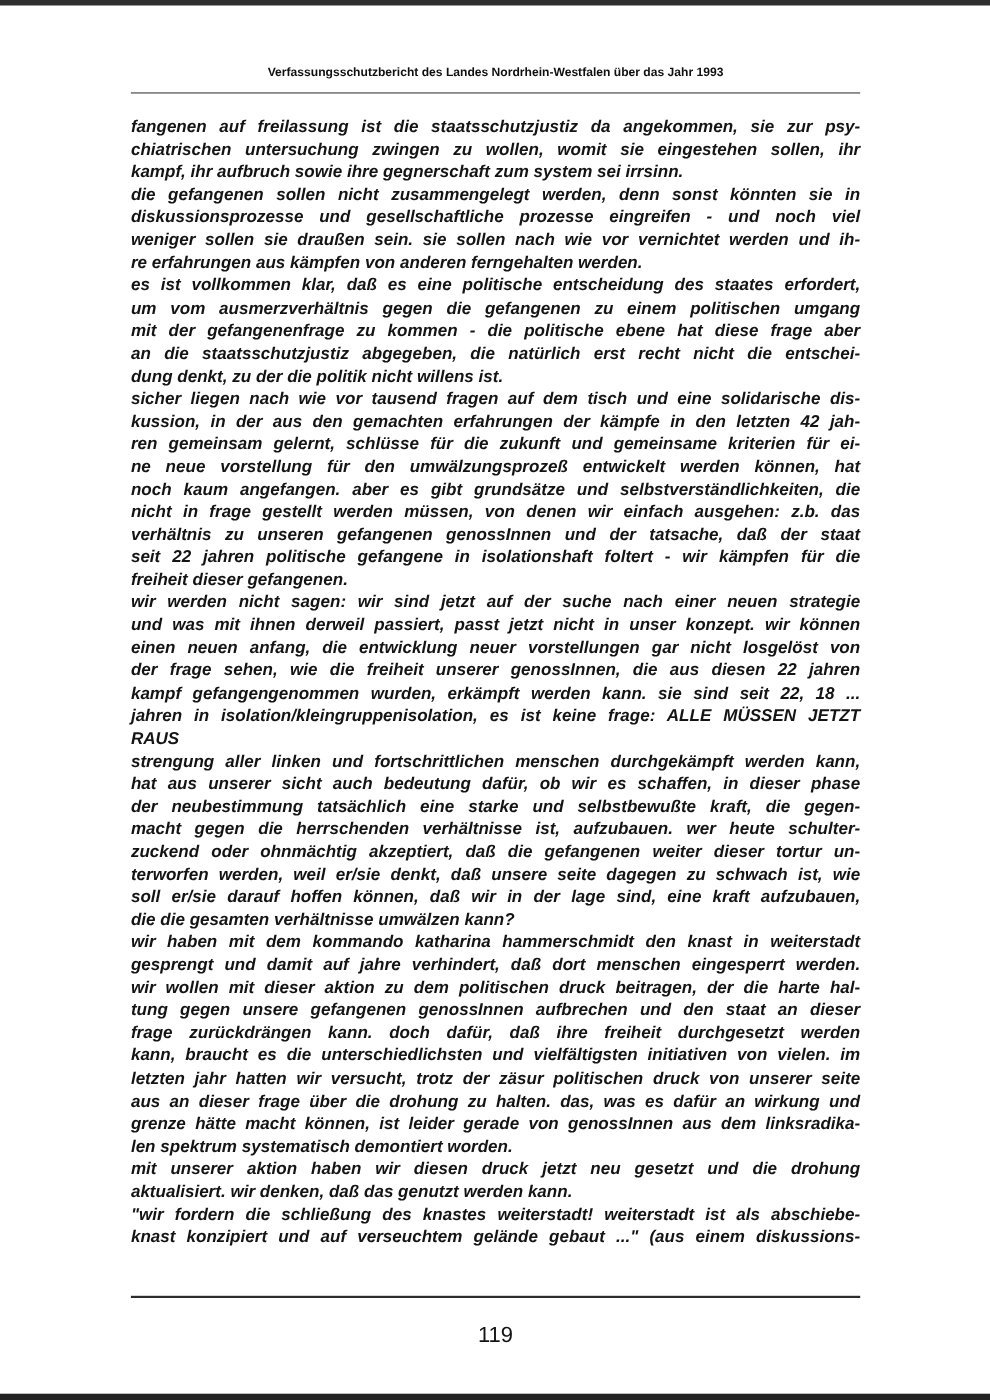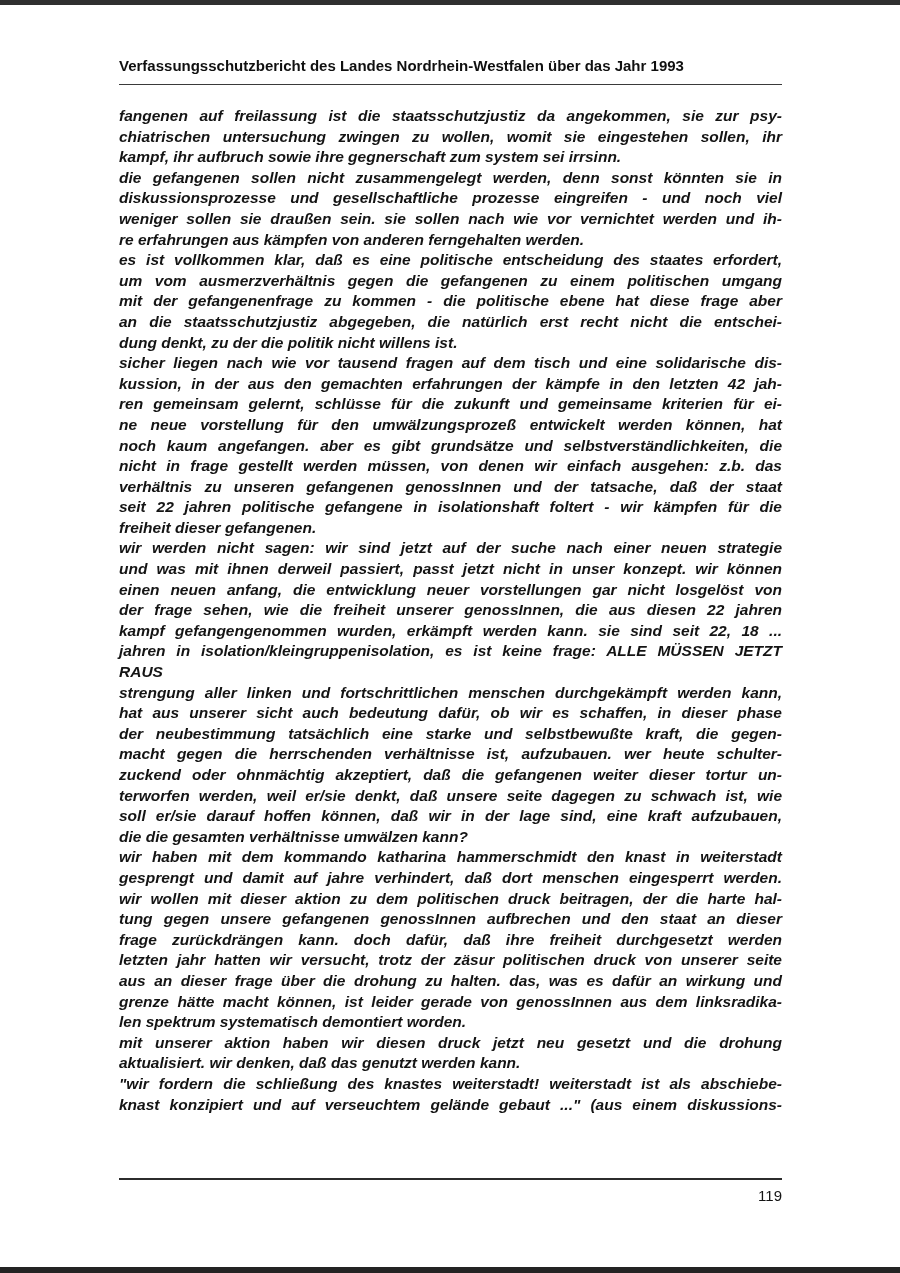--- a/index.html
+++ b/index.html
@@ -28,23 +28,23 @@
     width: 100%; height: 6px;
     background: #232323;
   }
   .header {
     position: absolute;
     top: 58px;
     left: 119px;
     width: 663px;
   }
   .header-title {
-    text-align: left;
+    text-align: center;
     font-weight: bold;
-    font-size: 15px;
+    font-size: 11px;
     line-height: 16px;
     color: #101010;
   }
   .header-rule {
     margin-top: 10px;
     height: 0;
     border-top: 1px solid #3a3a3a;
   }
   .body-text {
     position: absolute;
@@ -69,23 +69,23 @@
     position: absolute;
     top: 1178px;
     left: 119px;
     width: 663px;
   }
   .footer-rule {
     height: 0;
     border-top: 2px solid #2c2c2c;
   }
   .page-number {
-    margin-top: 7px;
-    text-align: right;
-    font-size: 15px;
+    margin-top: 23px;
+    text-align: center;
+    font-size: 20px;
     color: #141414;
   }
 </style>
 </head>
 <body>
 
 <div class="page">
   <div class="scan-edge-top"></div>
 
   <div class="header">
@@ -128,20 +128,21 @@
       <div class="line">macht gegen die herrschenden verhältnisse ist, aufzubauen. wer heute schulter-</div>
       <div class="line">zuckend oder ohnmächtig akzeptiert, daß die gefangenen weiter dieser tortur un-</div>
       <div class="line">terworfen werden, weil er/sie denkt, daß unsere seite dagegen zu schwach ist, wie</div>
       <div class="line">soll er/sie darauf hoffen können, daß wir in der lage sind, eine kraft aufzubauen,</div>
       <div class="line line-last">die die gesamten verhältnisse umwälzen kann?</div>
       <div class="line">wir haben mit dem kommando katharina hammerschmidt den knast in weiterstadt</div>
       <div class="line">gesprengt und damit auf jahre verhindert, daß dort menschen eingesperrt werden.</div>
       <div class="line">wir wollen mit dieser aktion zu dem politischen druck beitragen, der die harte hal-</div>
       <div class="line">tung gegen unsere gefangenen genossInnen aufbrechen und den staat an dieser</div>
       <div class="line">frage zurückdrängen kann. doch dafür, daß ihre freiheit durchgesetzt werden</div>
+      <div class="line">kann, braucht es die unterschiedlichsten und vielfältigsten initiativen von vielen. im</div>
       <div class="line">letzten jahr hatten wir versucht, trotz der zäsur politischen druck von unserer seite</div>
       <div class="line">aus an dieser frage über die drohung zu halten. das, was es dafür an wirkung und</div>
       <div class="line">grenze hätte macht können, ist leider gerade von genossInnen aus dem linksradika-</div>
       <div class="line line-last">len spektrum systematisch demontiert worden.</div>
       <div class="line">mit unserer aktion haben wir diesen druck jetzt neu gesetzt und die drohung</div>
       <div class="line line-last">aktualisiert. wir denken, daß das genutzt werden kann.</div>
       <div class="line">"wir fordern die schließung des knastes weiterstadt! weiterstadt ist als abschiebe-</div>
       <div class="line">knast konzipiert und auf verseuchtem gelände gebaut ..." (aus einem diskussions-</div>
     </div>
 

